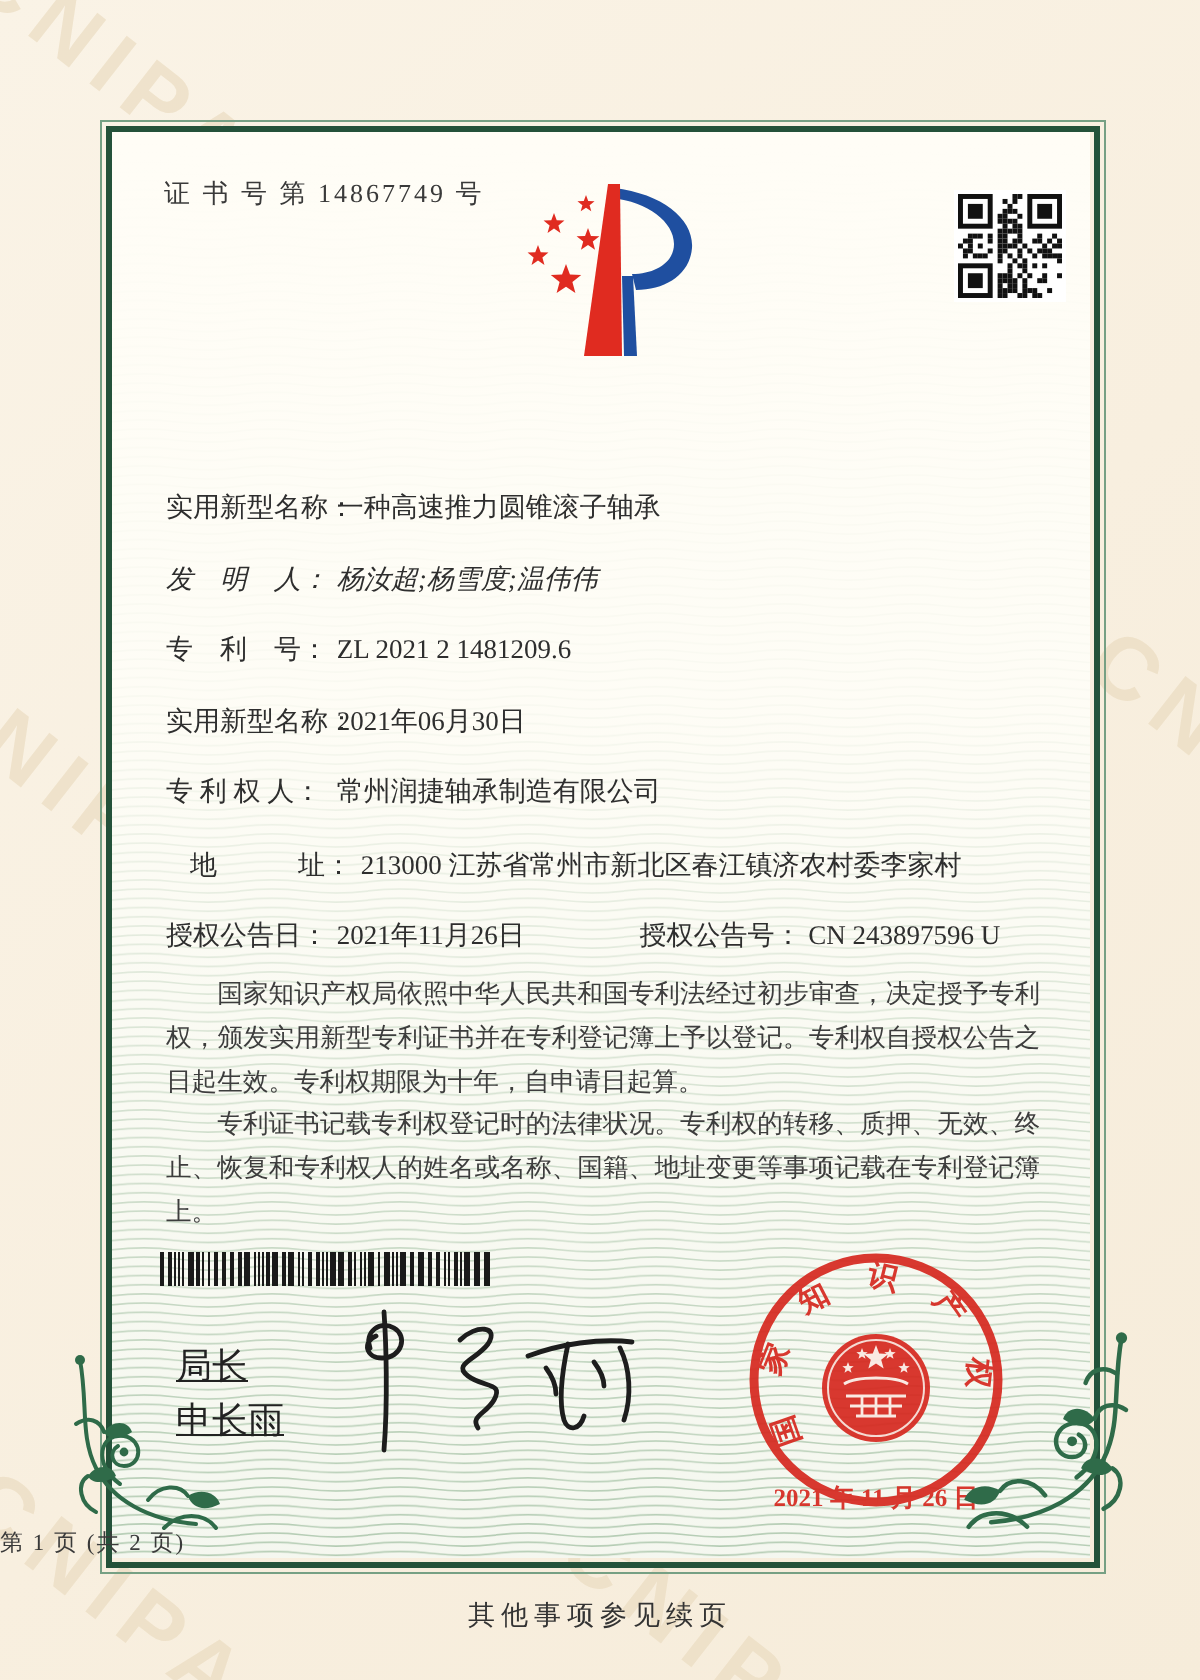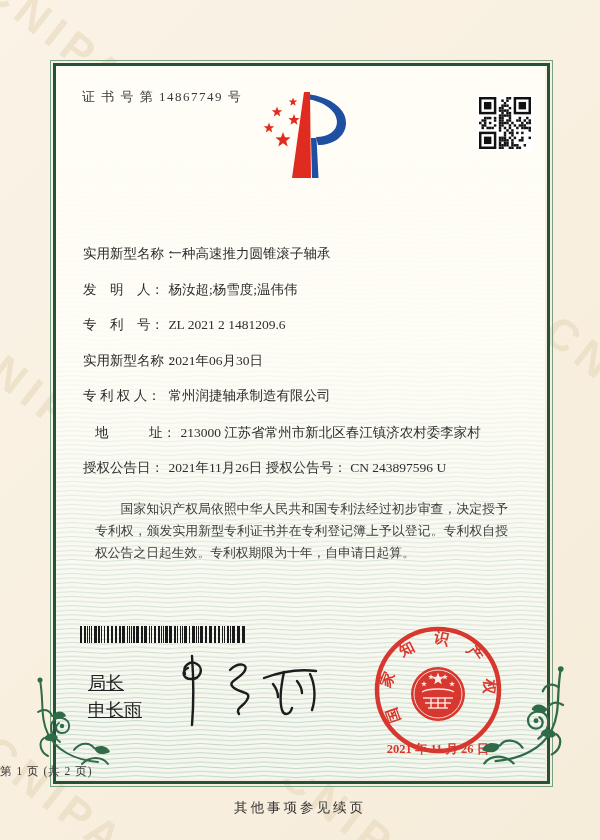--- a/index.html
+++ b/index.html
@@ -36,26 +36,26 @@
   .logo{position:absolute;left:250px;top:90px;width:104px;height:92px;}
   .qr{position:absolute;left:477px;top:95px;width:52px;height:52px;background:#fff;padding:2px;}
   .title{
     position:absolute;left:0;top:170px;width:600px;text-align:center;
     font-size:31px;font-weight:bold;letter-spacing:9px;color:#191919;
   }
   .fields{position:absolute;left:83px;top:245px;width:440px;font-size:13.5px;color:#2e2e2e;}
   .row{position:absolute;left:0;white-space:nowrap;}
   .row .lbl{display:inline-block;width:82px;}
   .row .val{display:inline-block;text-align:center;}
-  .row .lbl2{display:inline-block;}
+  .row .lbl2{display:inline-block;margin-left:54px;}
   .legal{
     position:absolute;left:83px;top:487px;width:437px;font-size:12.8px;
     line-height:21.8px;text-align:justify;color:#3d3d3d;
   }
-  .legal p{margin:12px;text-indent:2em;}
+  .legal p{margin:0;text-indent:2em;}
   .barcode{position:absolute;left:80px;top:626px;width:170px;height:17px;}
   .director{position:absolute;left:88px;top:670px;font-size:18px;line-height:27px;color:#222;font-weight:500;text-decoration:underline;}
   .signature{position:absolute;left:158px;top:648px;width:175px;height:88px;}
   .seal{position:absolute;left:368px;top:624px;width:140px;height:140px;opacity:.92;}
   .page-num{position:absolute;left:0;top:764px;width:600px;text-align:left;font-size:11.5px;color:#3a3a3a;letter-spacing:1px;}
   .cont-note{position:absolute;left:0;top:799px;width:600px;text-align:center;font-size:13.5px;color:#333;letter-spacing:3px;}
   .ornament{position:absolute;z-index:6;}
   .orn-bl{left:30px;top:672px;width:105px;height:105px;}
   .orn-br{right:28px;top:660px;width:118px;height:118px;transform:scaleX(-1);}
 </style>
@@ -236,21 +236,21 @@
         <rect x="1" y="15" width="5" height="5" fill="#fff"></rect>
         <rect x="2" y="16" width="3" height="3" fill="#111"></rect>
       </svg>
 
 
     <div class="fields">
       <div class="row" style="top:0px;">
         <span class="lbl">实用新型名称：</span>
         <span class="val">一种高速推力圆锥滚子轴承</span>
       </div>
-      <div class="row" style="top:36px;">
+      <div class="row" style="top:36px;font-style:italic;">
         <span class="lbl">发　明　人：</span>
         <span class="val">杨汝超;杨雪度;温伟伟</span>
       </div>
       <div class="row" style="top:71px;">
         <span class="lbl">专　利　号：</span>
         <span class="val">ZL 2021 2 1481209.6</span>
       </div>
       <div class="row" style="top:107px;">
         <span class="lbl">实用新型名称：</span>
         <span class="val">2021年06月30日</span>
@@ -266,20 +266,21 @@
       <div class="row" style="top:214px;">
         <span class="lbl">授权公告日：</span>
         <span class="val">2021年11月26日</span>
         <span class="lbl2">授权公告号：</span>
         <span class="val">CN 243897596 U</span>
       </div>
     </div>
 
     <div class="legal">
       <p>国家知识产权局依照中华人民共和国专利法经过初步审查，决定授予专利权，颁发实用新型专利证书并在专利登记簿上予以登记。专利权自授权公告之日起生效。专利权期限为十年，自申请日起算。</p>
+      <p>专利证书记载专利权登记时的法律状况。专利权的转移、质押、无效、终止、恢复和专利权人的姓名或名称、国籍、地址变更等事项记载在专利登记簿上。</p>
     </div>
 
     <svg class="barcode" viewBox="0 0 170 17" preserveAspectRatio="none" id="barcode-svg">
         <rect x="0" y="0" width="2" height="17" fill="#1a1a1a"></rect>
         <rect x="4" y="0" width="2" height="17" fill="#1a1a1a"></rect>
         <rect x="7" y="0" width="1" height="17" fill="#1a1a1a"></rect>
         <rect x="9" y="0" width="1" height="17" fill="#1a1a1a"></rect>
         <rect x="11" y="0" width="1" height="17" fill="#1a1a1a"></rect>
         <rect x="14" y="0" width="3" height="17" fill="#1a1a1a"></rect>
         <rect x="18" y="0" width="2" height="17" fill="#1a1a1a"></rect>

